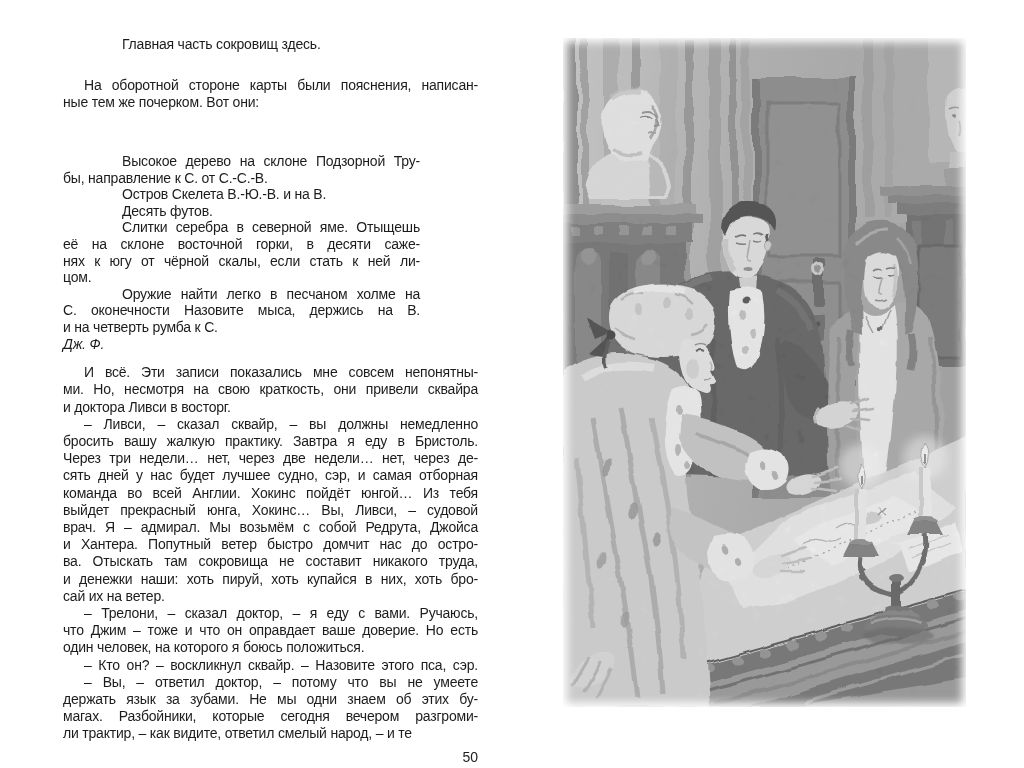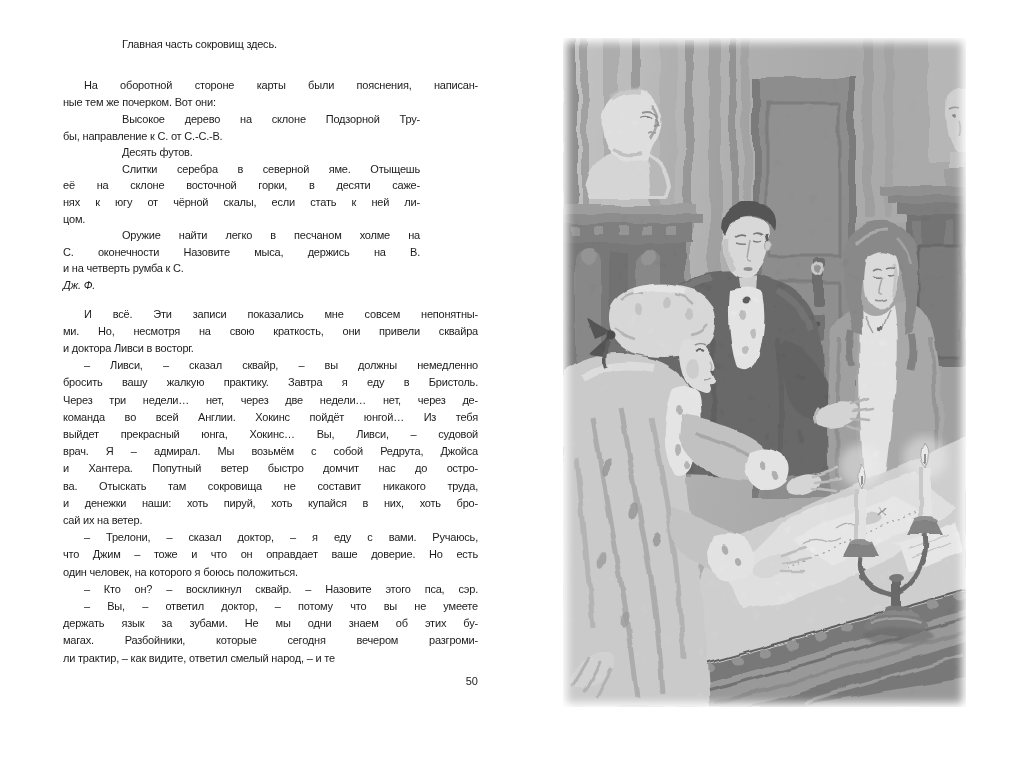--- a/index.html
+++ b/index.html
@@ -8,34 +8,34 @@
     width:1024px; height:768px; overflow:hidden;
     background:var(--paper);
     font-family:"Liberation Sans", sans-serif;
     color:var(--ink);
   }
   .spread { position:relative; width:1024px; height:768px; background:var(--paper); }
 
   
   .page-left {
     position:absolute; left:63px; top:36px; width:415px;
-    font-size:11px; letter-spacing:-0.2px; line-height:17.2px;
+    font-size:14px; letter-spacing:-0.2px; line-height:17.2px;
   }
   .line { text-align:justify; text-align-last:justify; white-space:nowrap; }
   .line.last { text-align-last:left; }
   .para { margin:0; }
   .para .first { text-indent:21px; }
   .body-block .para.single .line { text-align-last:justify; }
 
   .note-line {
     width:357px; line-height:16.6px; padding-left:59px; box-sizing:border-box;
     margin-bottom:24px; white-space:nowrap;
   }
   .intro-block { margin-bottom:0; }
-  .quote-block { width:357px; line-height:16.6px; }
+  .quote-block { width:357px; line-height:16.6px;margin-top:42px; }
   .quote-block .para .first { text-indent:59px; }
   .signature {
     width:347px; line-height:16.6px; text-align:left; font-style:italic;
     margin-bottom:12px;
   }
   .page-num {
     width:415px; margin-top:6px; text-align:right; letter-spacing:0;
   }
 
   
@@ -63,20 +63,23 @@
           <div class="line last">ные тем же почерком. Вот они:</div>
         </div>
     </div>
 
     <div class="quote-block">
         <div class="para">
           <div class="line first">Высокое дерево на склоне Подзорной Тру-</div>
           <div class="line last">бы, направление к С. от С.-С.-В.</div>
         </div>
         <div class="para single">
+          <div class="line first last">Остров Скелета В.-Ю.-В. и на В.</div>
+        </div>
+        <div class="para single">
           <div class="line first last">Десять футов.</div>
         </div>
         <div class="para">
           <div class="line first">Слитки серебра в северной яме. Отыщешь</div>
           <div class="line">её на склоне восточной горки, в десяти саже-</div>
           <div class="line">нях к югу от чёрной скалы, если стать к ней ли-</div>
           <div class="line last">цом.</div>
         </div>
         <div class="para">
           <div class="line first">Оружие найти легко в песчаном холме на</div>
@@ -90,20 +93,21 @@
     <div class="body-block">
         <div class="para">
           <div class="line first">И всё. Эти записи показались мне совсем непонятны-</div>
           <div class="line">ми. Но, несмотря на свою краткость, они привели сквайра</div>
           <div class="line last">и доктора Ливси в восторг.</div>
         </div>
         <div class="para">
           <div class="line first">– Ливси, – сказал сквайр, – вы должны немедленно</div>
           <div class="line">бросить вашу жалкую практику. Завтра я еду в Бристоль.</div>
           <div class="line">Через три недели… нет, через две недели… нет, через де-</div>
+          <div class="line">сять дней у нас будет лучшее судно, сэр, и самая отборная</div>
           <div class="line">команда во всей Англии. Хокинс пойдёт юнгой… Из тебя</div>
           <div class="line">выйдет прекрасный юнга, Хокинс… Вы, Ливси, – судовой</div>
           <div class="line">врач. Я – адмирал. Мы возьмём с собой Редрута, Джойса</div>
           <div class="line">и Хантера. Попутный ветер быстро домчит нас до остро-</div>
           <div class="line">ва. Отыскать там сокровища не составит никакого труда,</div>
           <div class="line">и денежки наши: хоть пируй, хоть купайся в них, хоть бро-</div>
           <div class="line last">сай их на ветер.</div>
         </div>
         <div class="para">
           <div class="line first">– Трелони, – сказал доктор, – я еду с вами. Ручаюсь,</div>

